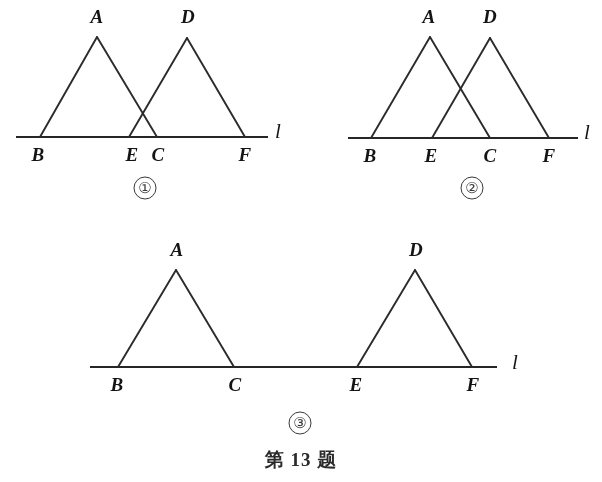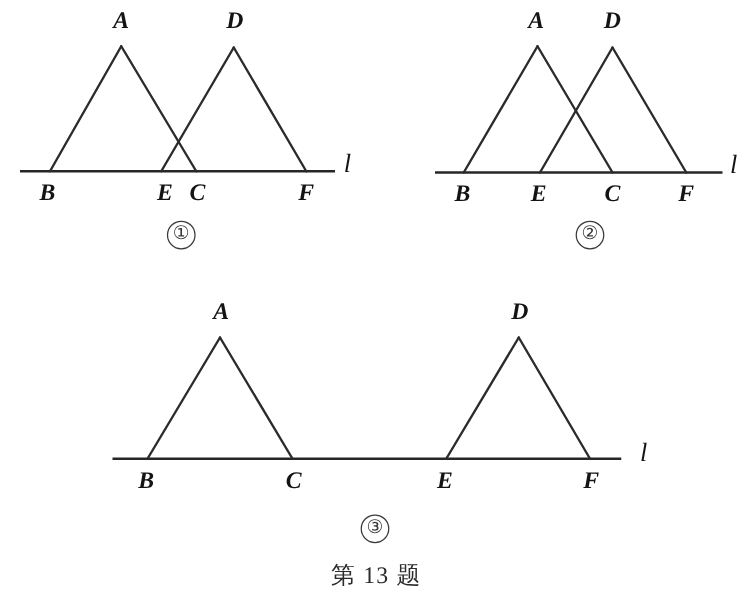--- a/index.html
+++ b/index.html
@@ -77,21 +77,21 @@
     box-sizing: border-box;
     user-select: none;
   }
   .figure-caption {
     position: absolute;
     left: 301px;
     top: 460px;
     transform: translate(-50%, -50%);
     font-family: "Liberation Serif", "DejaVu Serif", serif;
     font-size: 19px;
-    font-weight: 400;
+    font-weight: 700;
     color: #2b2b2b;
     white-space: nowrap;
     letter-spacing: 1px;
     user-select: none;
   }
 </style>
 </head>
 <body>
 
 <div id="figure-root">

